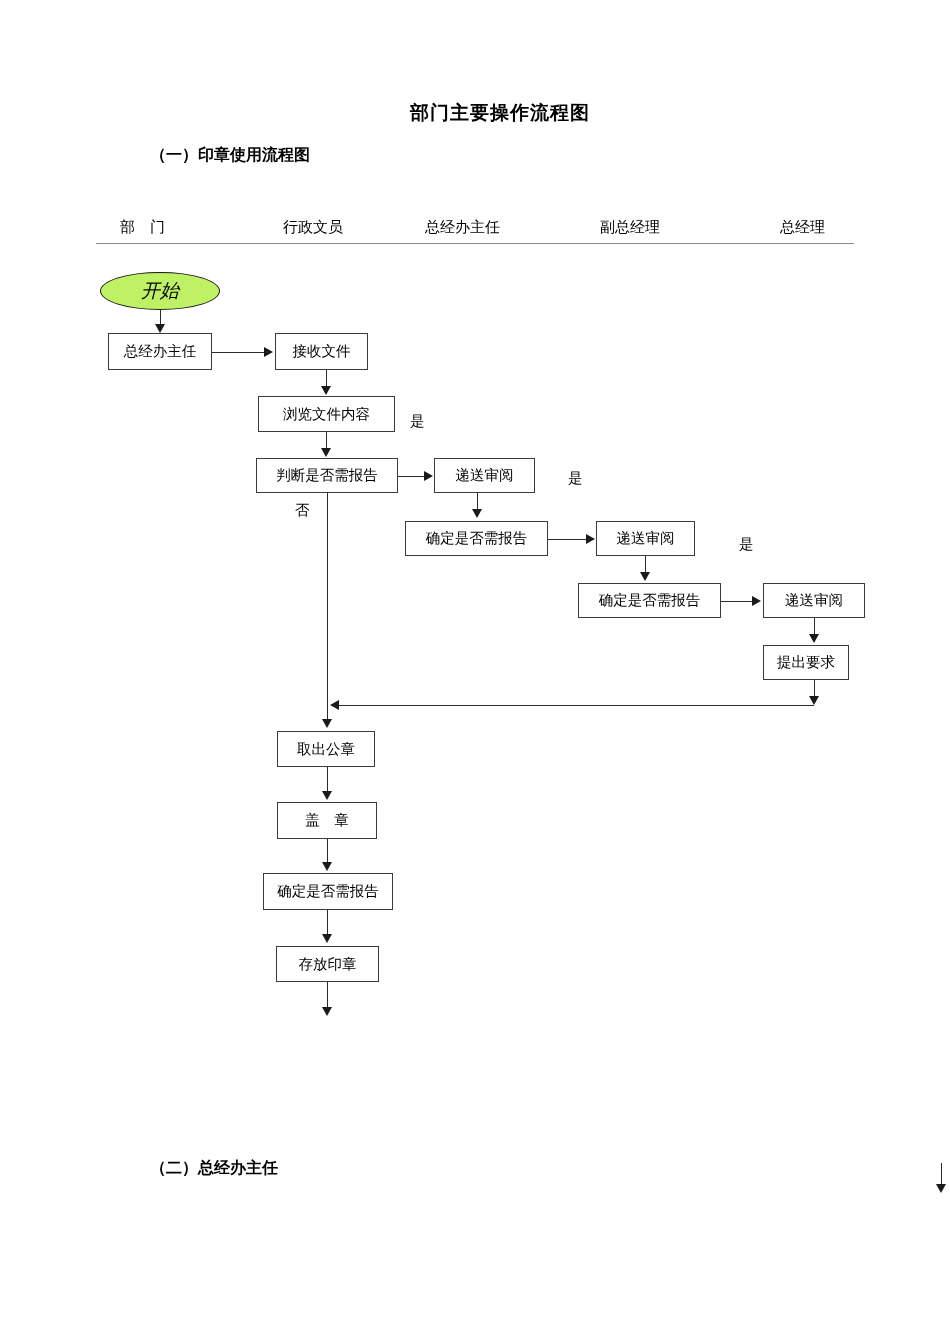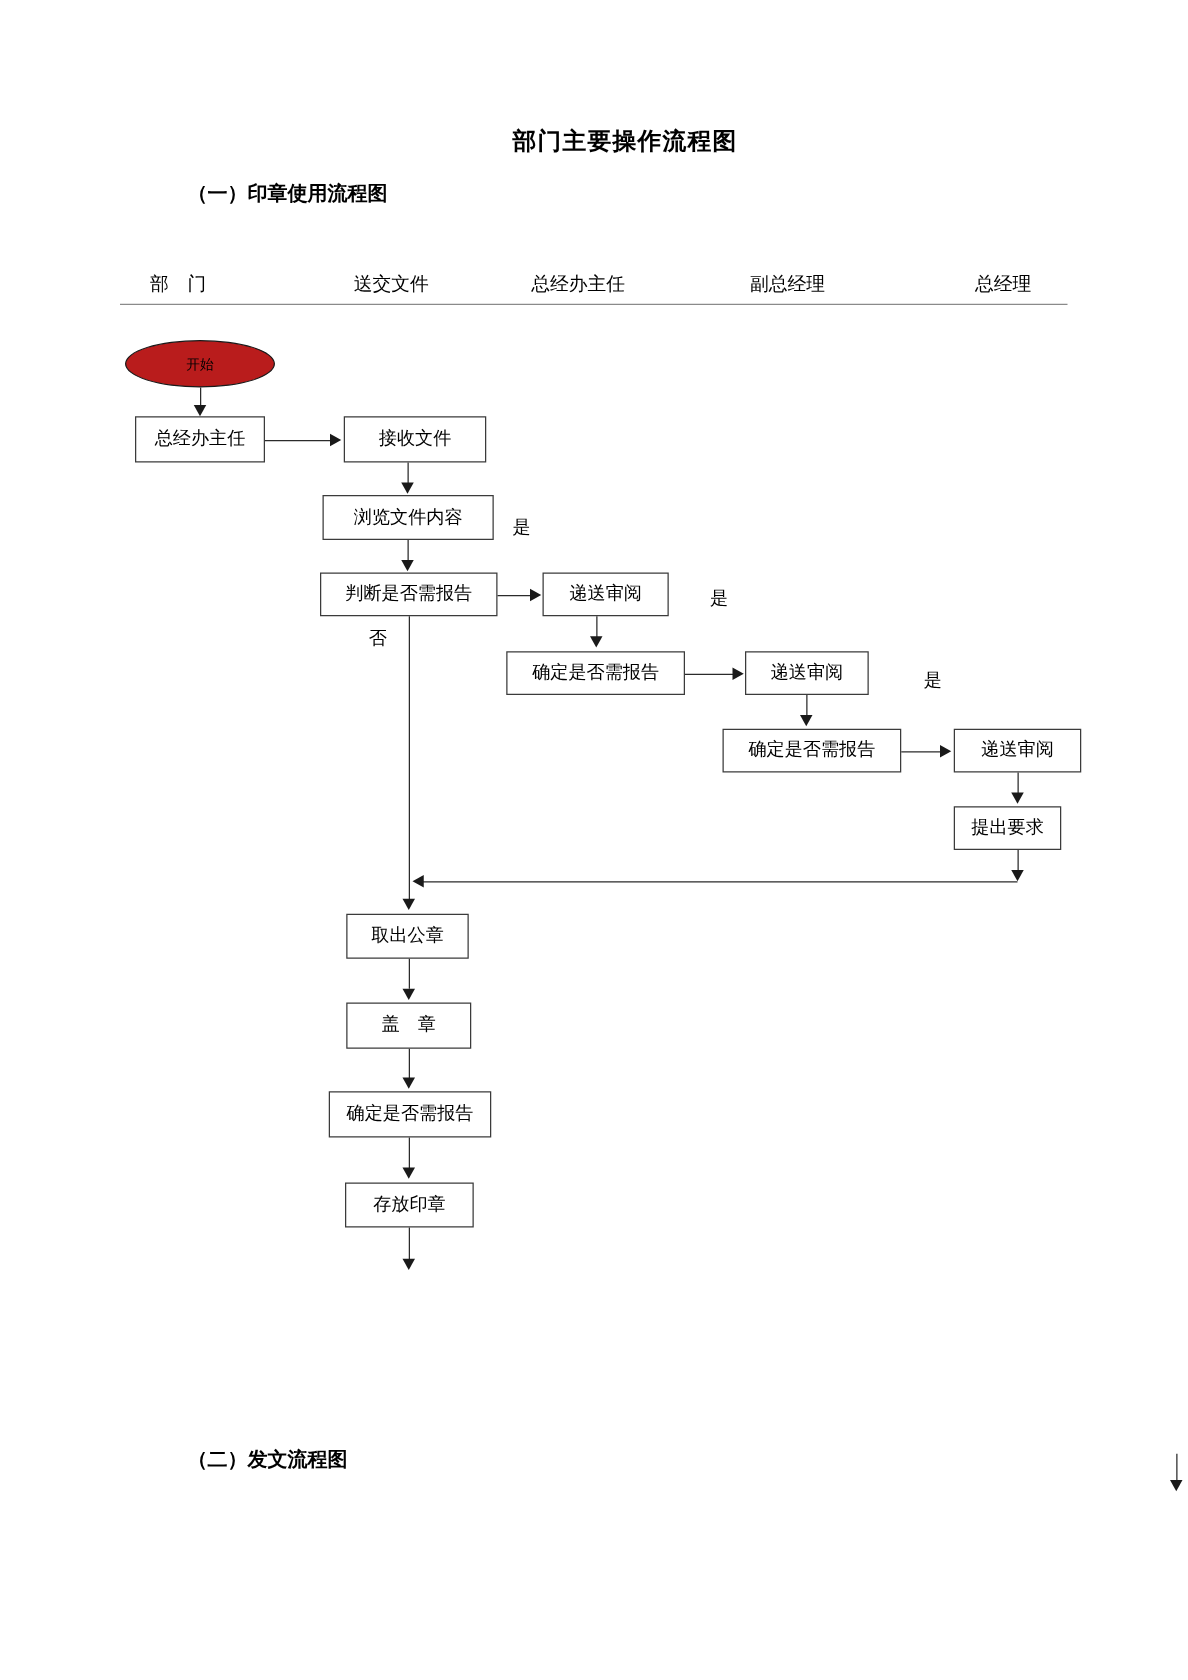--- a/index.html
+++ b/index.html
@@ -68,26 +68,27 @@
     justify-content: center;
     font-size: 14.5px;
     white-space: nowrap;
     line-height: 1;
   }
   .terminator {
     position: absolute;
     box-sizing: border-box;
     border: 1px solid #1a1a1a;
     border-radius: 50%;
-    background: #b91c1c;
+    background: #bef264;
     display: flex;
     align-items: center;
     justify-content: center;
-    font-size: 11px;
-    white-space: nowrap;
+    font-size: 19px;
+    white-space: nowrap;
+    font-style: italic;
   }
   .edge-label {
     position: absolute;
     font-size: 14.5px;
     white-space: nowrap;
   }
 
   
   .ln-v {
     position: absolute;
@@ -124,31 +125,31 @@
 </head>
 <body>
 
 <div id="page">
 
   <div class="doc-title">部门主要操作流程图</div>
 
   <div class="section-title" id="sec1">（一）印章使用流程图</div>
 
   <div class="lane-header" style="left:120px; top:218px;">部　门</div>
-  <div class="lane-header" style="left:283px; top:218px;">送交文件</div>
+  <div class="lane-header" style="left:283px; top:218px;">行政文员</div>
   <div class="lane-header" style="left:425px; top:218px;">总经办主任</div>
   <div class="lane-header" style="left:600px; top:218px;">副总经理</div>
   <div class="lane-header" style="left:780px; top:218px;">总经理</div>
   <div class="lane-rule"></div>
 
   <div class="terminator" style="left:100px; top:272px; width:120px; height:38px;">开始</div>
 
   <div class="node" style="left:108px; top:333px; width:104px; height:37px;">总经办主任</div>
 
-  <div class="node" style="left:275px; top:333px; width:114px; height:37px;">接收文件</div>
+  <div class="node" style="left:275px; top:333px; width:93px; height:37px;">接收文件</div>
 
   <div class="node" style="left:258px; top:396px; width:137px; height:36px;">浏览文件内容</div>
 
   <div class="node" style="left:256px; top:458px; width:142px; height:35px;text-align:right;">判断是否需报告</div>
 
   <div class="node" style="left:434px; top:458px; width:101px; height:35px;">递送审阅</div>
 
   <div class="node" style="left:405px; top:521px; width:143px; height:35px;">确定是否需报告</div>
 
   <div class="node" style="left:596px; top:521px; width:99px; height:35px;">递送审阅</div>
@@ -217,18 +218,18 @@
 
   <div class="ln-v" style="left:327px; top:839px; height:24px;"></div>
   <div class="ah ah-down" style="left:322px; top:862px;"></div>
 
   <div class="ln-v" style="left:327px; top:910px; height:25px;"></div>
   <div class="ah ah-down" style="left:322px; top:934px;"></div>
 
   <div class="ln-v" style="left:327px; top:982px; height:26px;"></div>
   <div class="ah ah-down" style="left:322px; top:1007px;"></div>
 
-  <div class="section-title" id="sec2">（二）发文流程图</div>
+  <div class="section-title" id="sec2">（二）总经办主任</div>
 
   <div class="ln-v" style="left:941px; top:1163px; height:22px;"></div>
   <div class="ah ah-down" style="left:936px; top:1184px;"></div>
 
 </div>
 
 </body></html>

